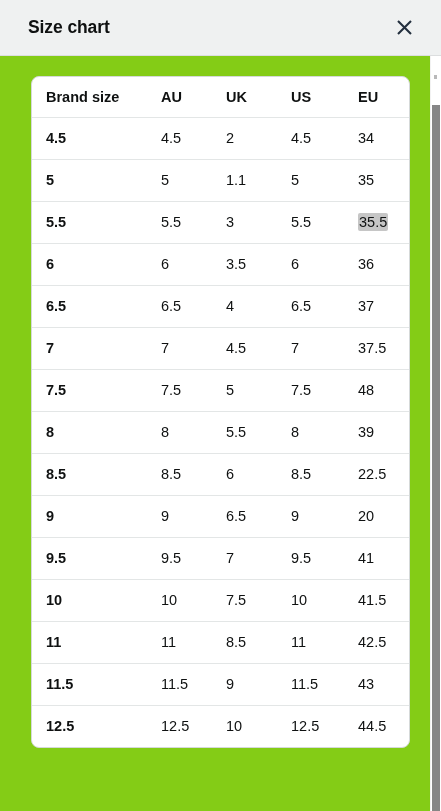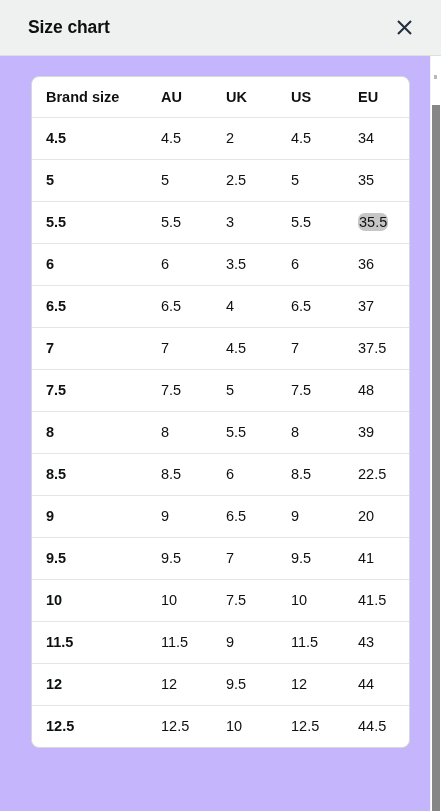--- a/index.html
+++ b/index.html
@@ -60,21 +60,21 @@
   }
   .close-btn svg { display: block; }
 
   
   .modal-body {
     position: absolute;
     left: 0;
     top: 56px;
     width: 441px;
     height: 755px;
-    background: #c4b5fd;
+    background: #84cc16;
     overflow: hidden;
     padding-left: 12px;
   }
 
   
   .scrollbar-track {
     position: absolute;
     right: 0;
     top: 0;
     width: 11px;
@@ -149,21 +149,21 @@
   
   col.c-brand { width: 115px; }
   col.c-au    { width: 65px;  }
   col.c-uk    { width: 65px;  }
   col.c-us    { width: 67px;  }
   col.c-eu    { width: 65px;  }
 
   .cell-selected {
     background: #c6c6c6;
     padding: 1px 1px;
-    border-radius: 7px;
+    border-radius: 2px;
     color: #0f1111;
   }
 </style>
 </head>
 <body>
 
 <div id="app">
 
   <div class="modal-header">
     <div class="modal-title">Size chart</div>
@@ -198,21 +198,21 @@
             <tr>
               <td>4.5</td>
               <td>4.5</td>
               <td>2</td>
               <td>4.5</td>
               <td>34</td>
             </tr>
             <tr>
               <td>5</td>
               <td>5</td>
-              <td>2.5</td>
+              <td>1.1</td>
               <td>5</td>
               <td>35</td>
             </tr>
             <tr>
               <td>5.5</td>
               <td>5.5</td>
               <td>3</td>
               <td>5.5</td>
               <td><span class="cell-selected">35.5</span></td>
             </tr>
@@ -273,34 +273,34 @@
               <td>41</td>
             </tr>
             <tr>
               <td>10</td>
               <td>10</td>
               <td>7.5</td>
               <td>10</td>
               <td>41.5</td>
             </tr>
             <tr>
+              <td>11</td>
+              <td>11</td>
+              <td>8.5</td>
+              <td>11</td>
+              <td>42.5</td>
+            </tr>
+            <tr>
               <td>11.5</td>
               <td>11.5</td>
               <td>9</td>
               <td>11.5</td>
               <td>43</td>
             </tr>
             <tr>
-              <td>12</td>
-              <td>12</td>
-              <td>9.5</td>
-              <td>12</td>
-              <td>44</td>
-            </tr>
-            <tr>
               <td>12.5</td>
               <td>12.5</td>
               <td>10</td>
               <td>12.5</td>
               <td>44.5</td>
             </tr>
           </tbody>
       </table>
     </div>
 

